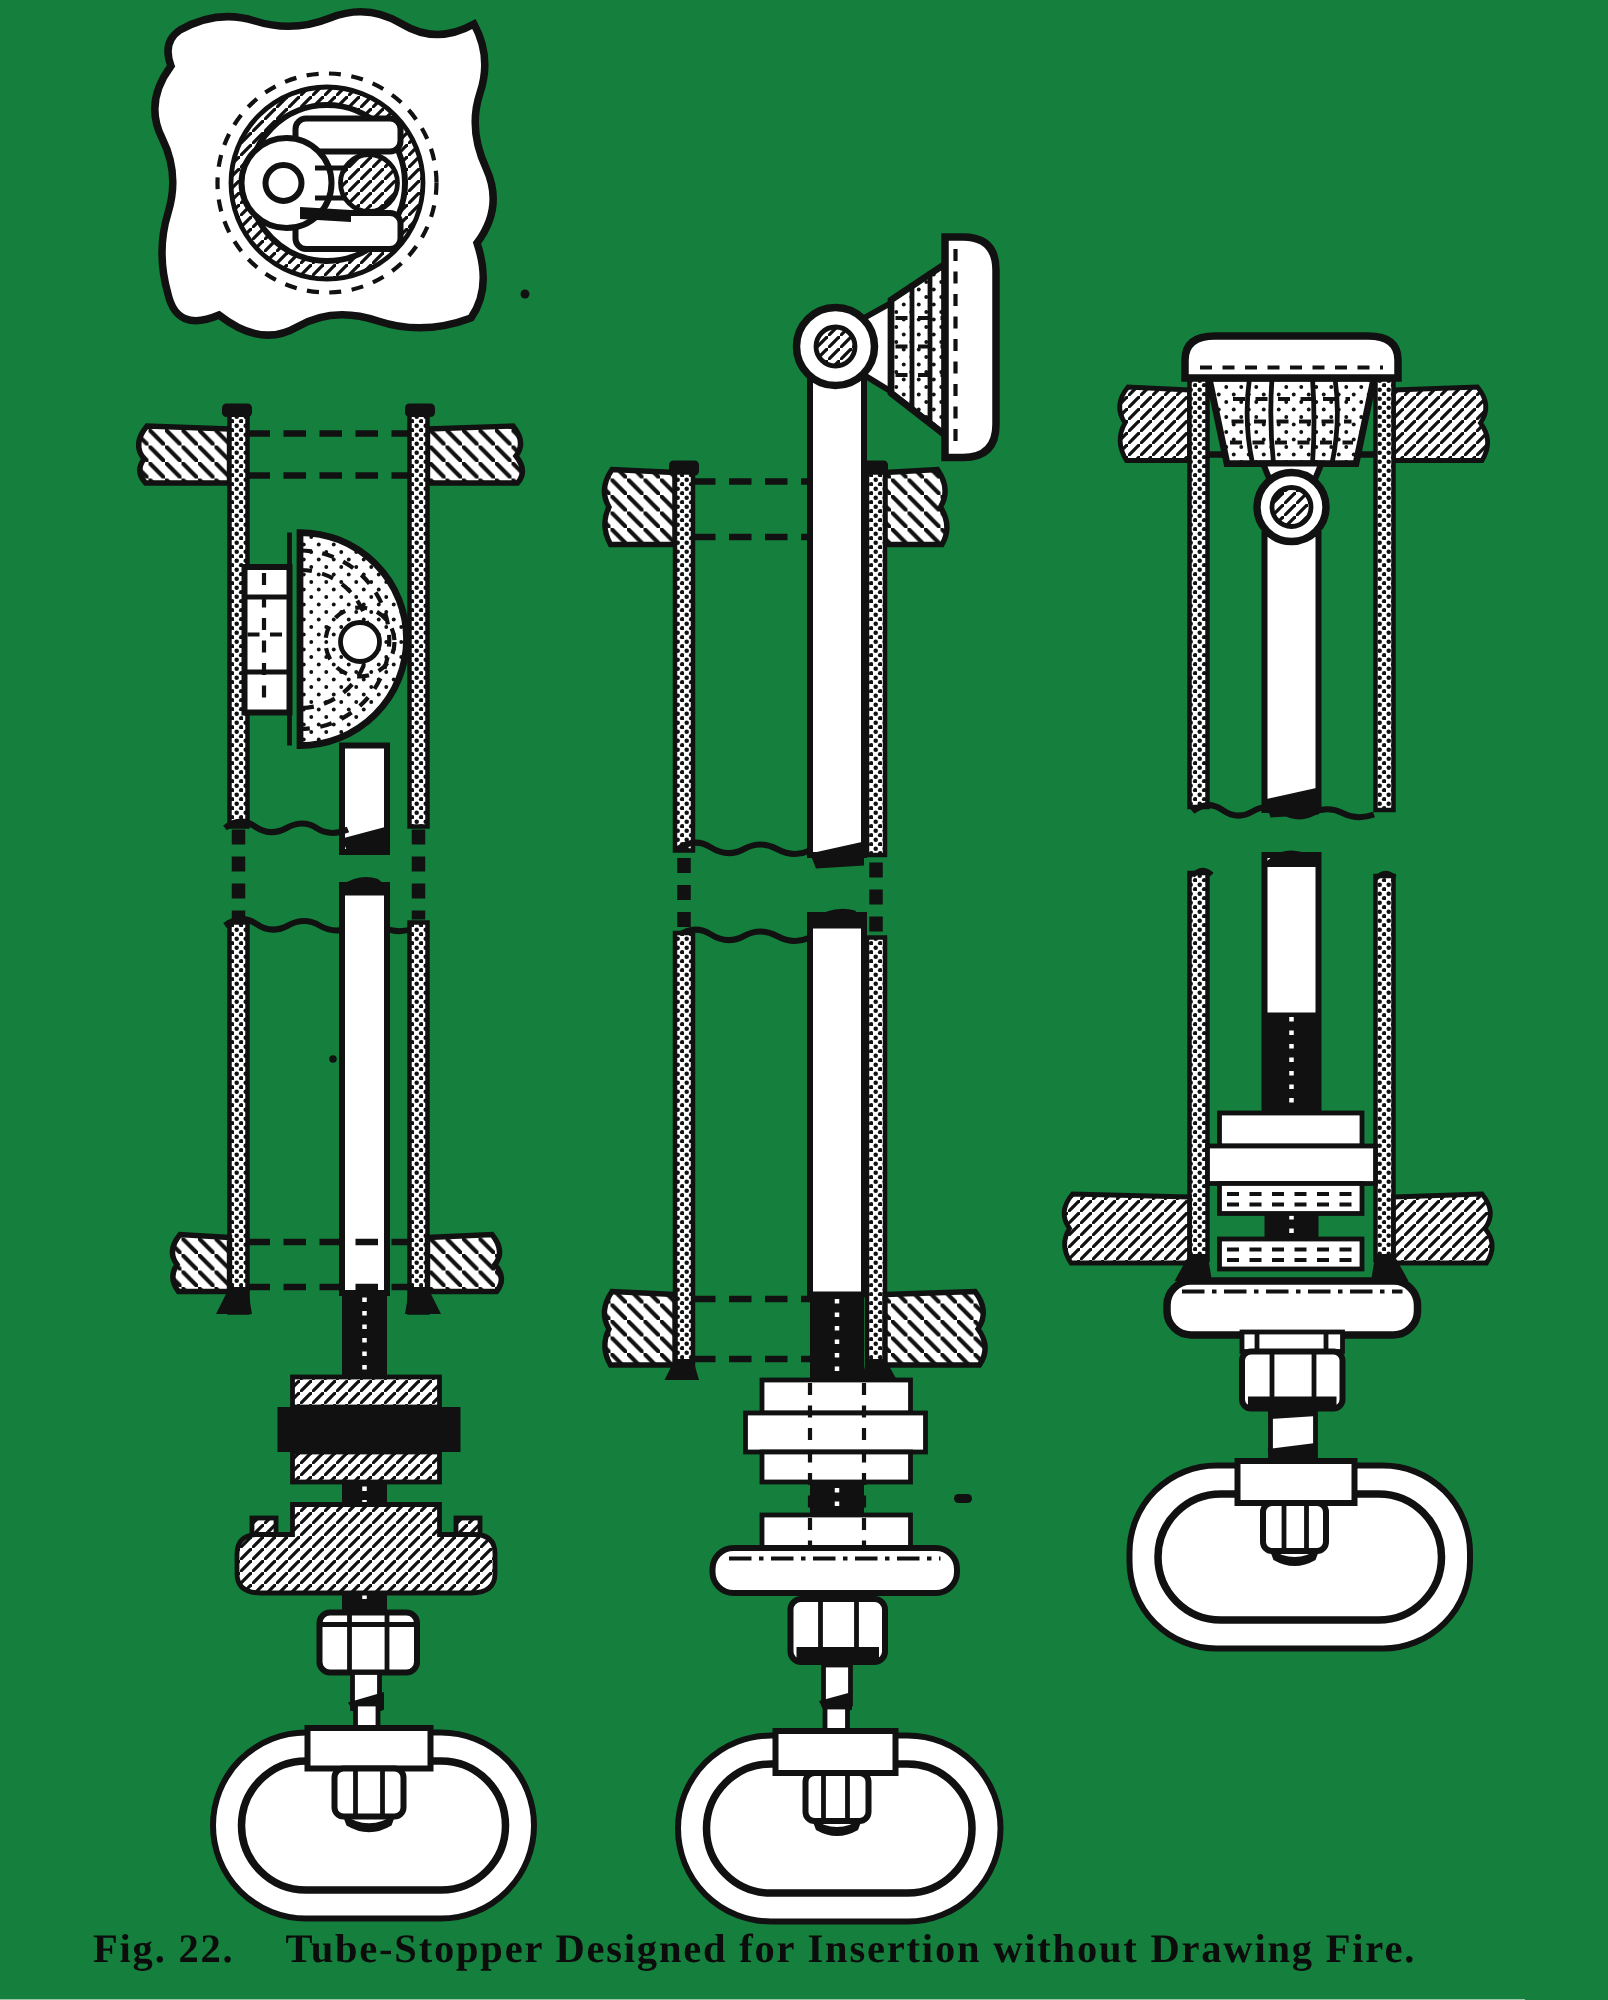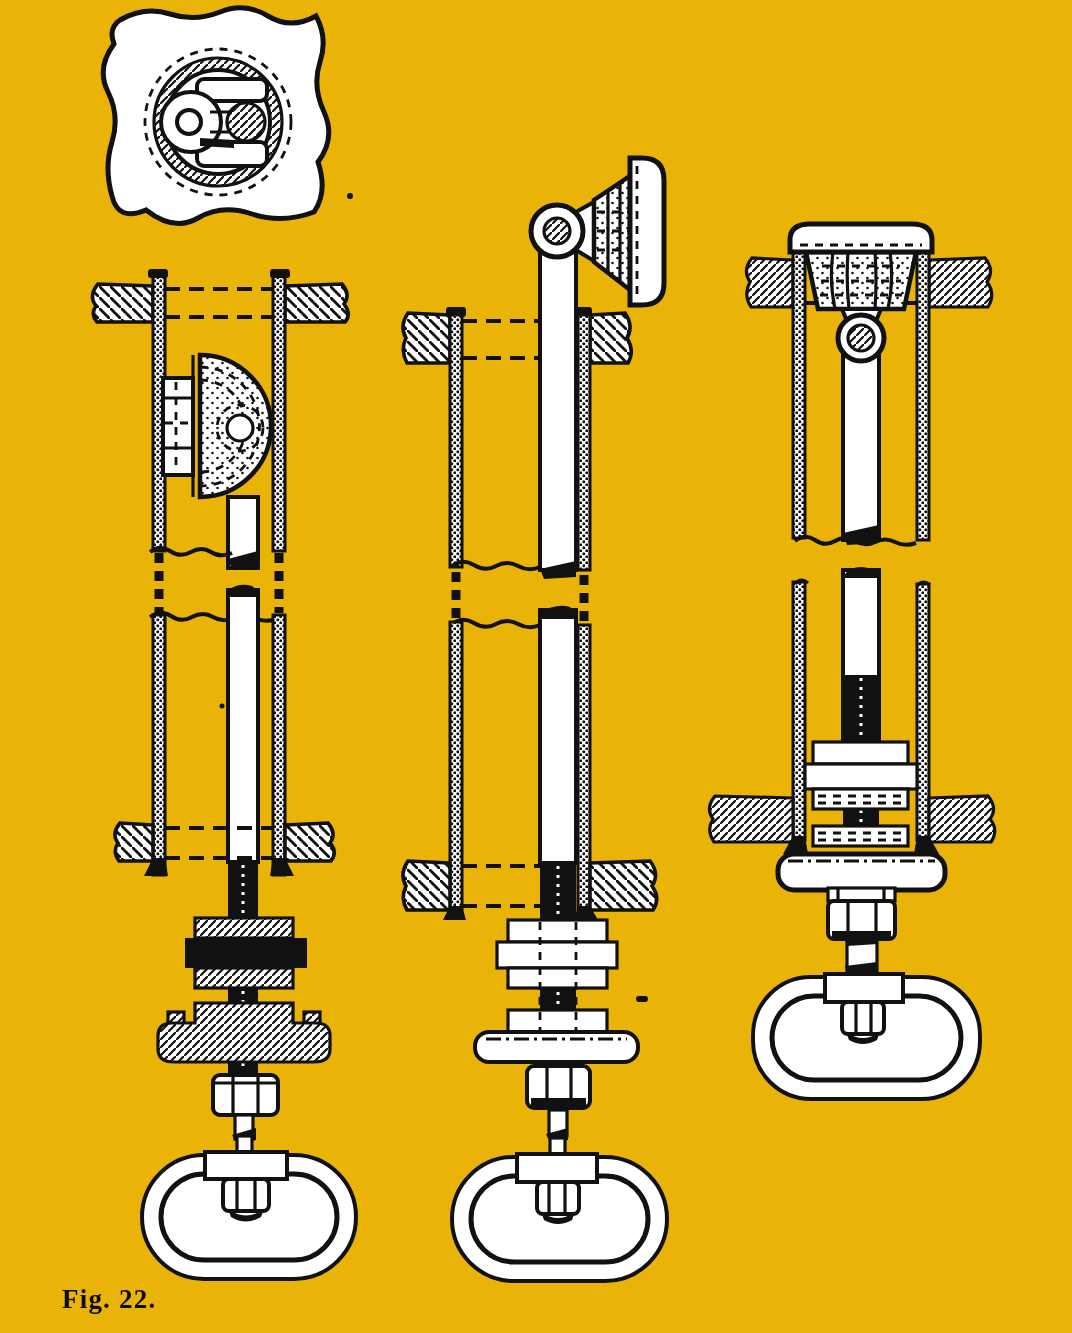--- a/index.html
+++ b/index.html
@@ -1,16 +1,16 @@
 <!DOCTYPE html>
 <html><head>
 <meta charset="utf-8">
 <style>
   html,body{margin:0;padding:0;background:#ffffff;}
-  .page{position:relative;width:1072px;height:1333px;background:#eab308;overflow:hidden;
+  .page{position:relative;width:1072px;height:1333px;background:#15803d;overflow:hidden;
         font-family:"Liberation Serif", serif;}
   .art{position:absolute;left:0;top:0;}
   .caption{position:absolute;left:62px;top:1284px;width:980px;display:flex;
            align-items:baseline;color:#0c0c0c;font-weight:700;font-size:27px;
            letter-spacing:1.2px;white-space:nowrap;}
   .caption .fig-label{margin-right:34px;}
   
   .o3{fill:#fff;stroke:#111;stroke-width:3.2;}
   .o4{fill:#fff;stroke:#111;stroke-width:4;}
   .o5{fill:#fff;stroke:#111;stroke-width:5;}
@@ -228,15 +228,16 @@
     <rect class="o5" x="772" y="996" width="189" height="84" rx="42"></rect>
     <rect class="o4" x="825" y="974" width="78" height="28"></rect>
     <rect class="o4" x="842" y="1002" width="42" height="32" rx="6"></rect>
     <path class="ln3" d="M856,1002 V1034 M871,1002 V1034"></path>
     <path class="blk" d="M846,1032 Q863,1044 880,1032 L877,1040 Q863,1048 849,1040 Z"></path>
   </g>
 </svg>
 
 <div class="caption">
   <span class="fig-label">Fig. 22.</span>
+  <span>Tube-Stopper Designed for Insertion without Drawing Fire.</span>
 </div>
 
 </div>
 
 </body></html>

